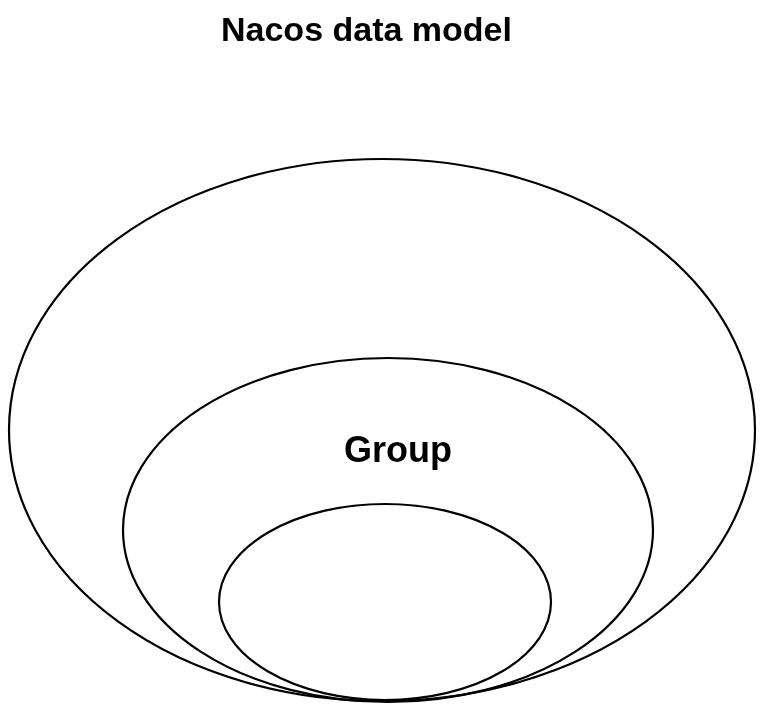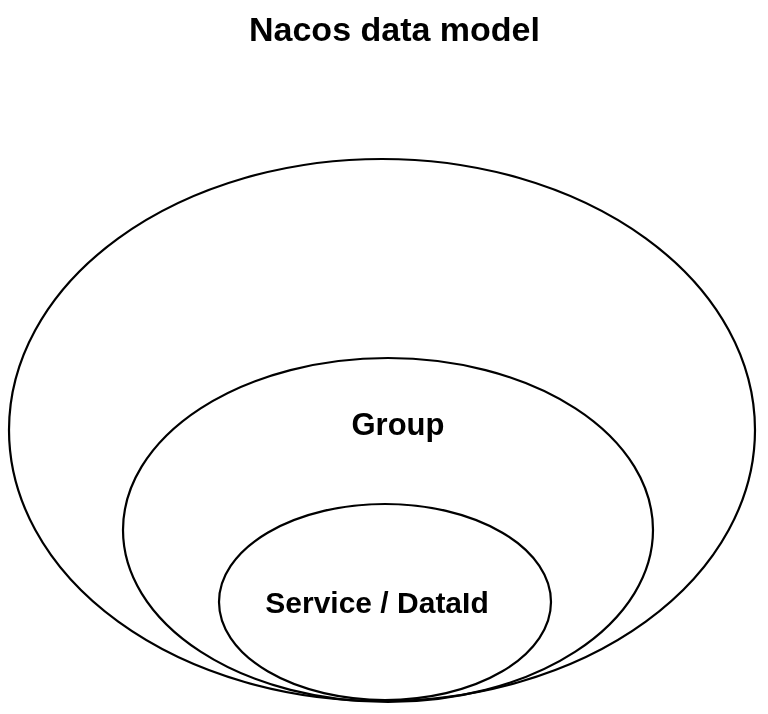--- a/index.html
+++ b/index.html
@@ -34,41 +34,40 @@
     left: 0;
     top: 9px;
     width: 733px;
     text-align: center;
     font-size: 34px;
     font-weight: bold;
     letter-spacing: 0px;
     line-height: 40px;
     white-space: nowrap;
     font-family: "Liberation Sans", sans-serif;
-    padding-left: 28px;
   }
   .ring-label {
     position: absolute;
     text-align: center;
     font-weight: bold;
     white-space: nowrap;
     font-family: "Liberation Sans", sans-serif;
     line-height: 1.1;
   }
   #label-namespace {
     left: 180px;
     top: 226px;
     width: 400px;
     font-size: 31px;
   }
   #label-group {
     left: 198px;
-    top: 408px;
+    top: 430px;
     width: 400px;
-    font-size: 31px;
+    font-size: 36px;
   }
   #label-service {
     left: 177px;
     top: 586px;
     width: 400px;
     font-size: 30px;
   }
 </style>
 </head>
 <body style="color: rgb(0, 0, 0);">
@@ -79,15 +78,14 @@
 
   <svg id="diagram-svg" width="768" height="714" viewBox="0 0 768 714">
     <ellipse id="ellipse-namespace" cx="382" cy="430" rx="373" ry="271" fill="none" stroke="#000000" stroke-width="2.2"></ellipse>
     <ellipse id="ellipse-group" cx="388" cy="530" rx="265" ry="172" fill="none" stroke="#000000" stroke-width="2.2"></ellipse>
     <ellipse id="ellipse-service" cx="385" cy="602" rx="166" ry="98" fill="none" stroke="#000000" stroke-width="2.2"></ellipse>
   </svg>
 
 
   <div class="ring-label" id="label-group">Group</div>
 
-  <div class="ring-label" id="label-service">Service / DataId</div>
 
 </div>
 
 </body></html>

